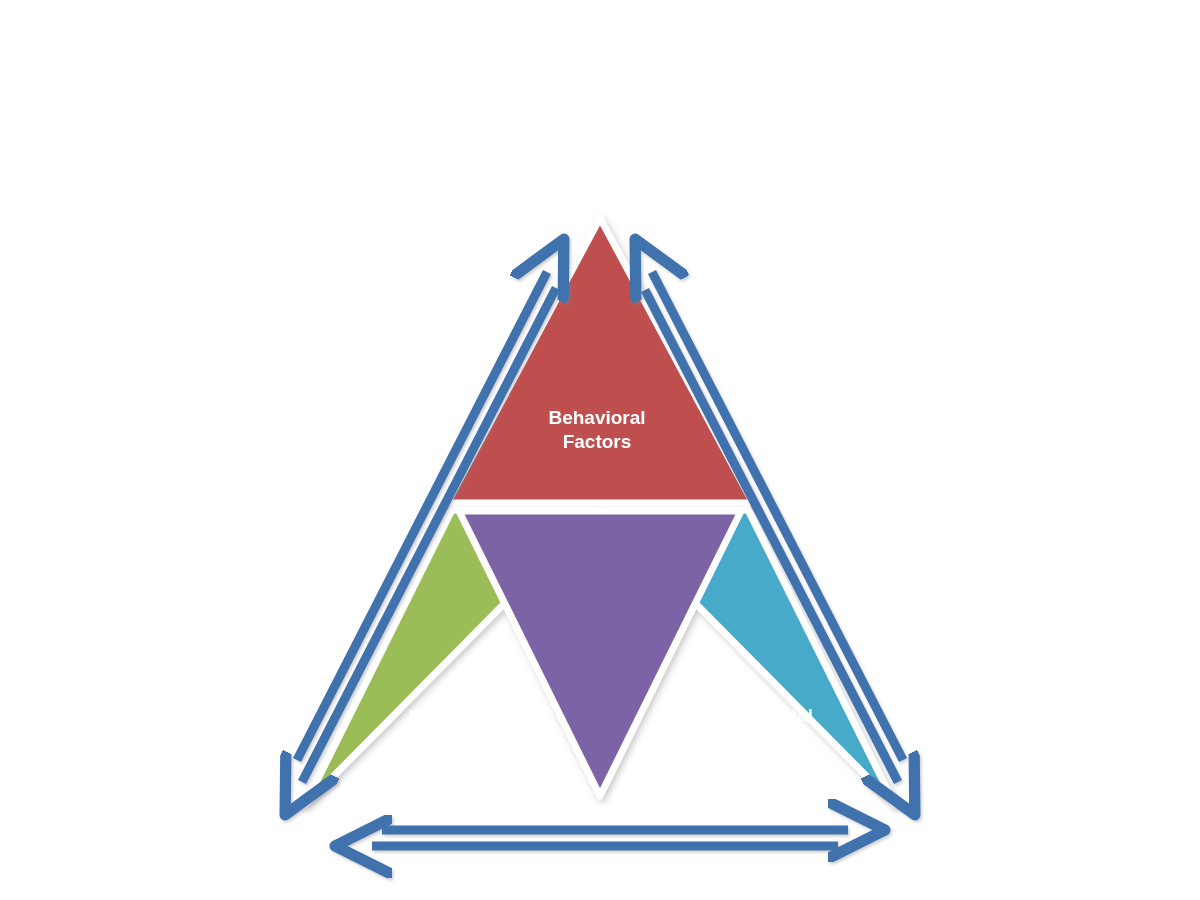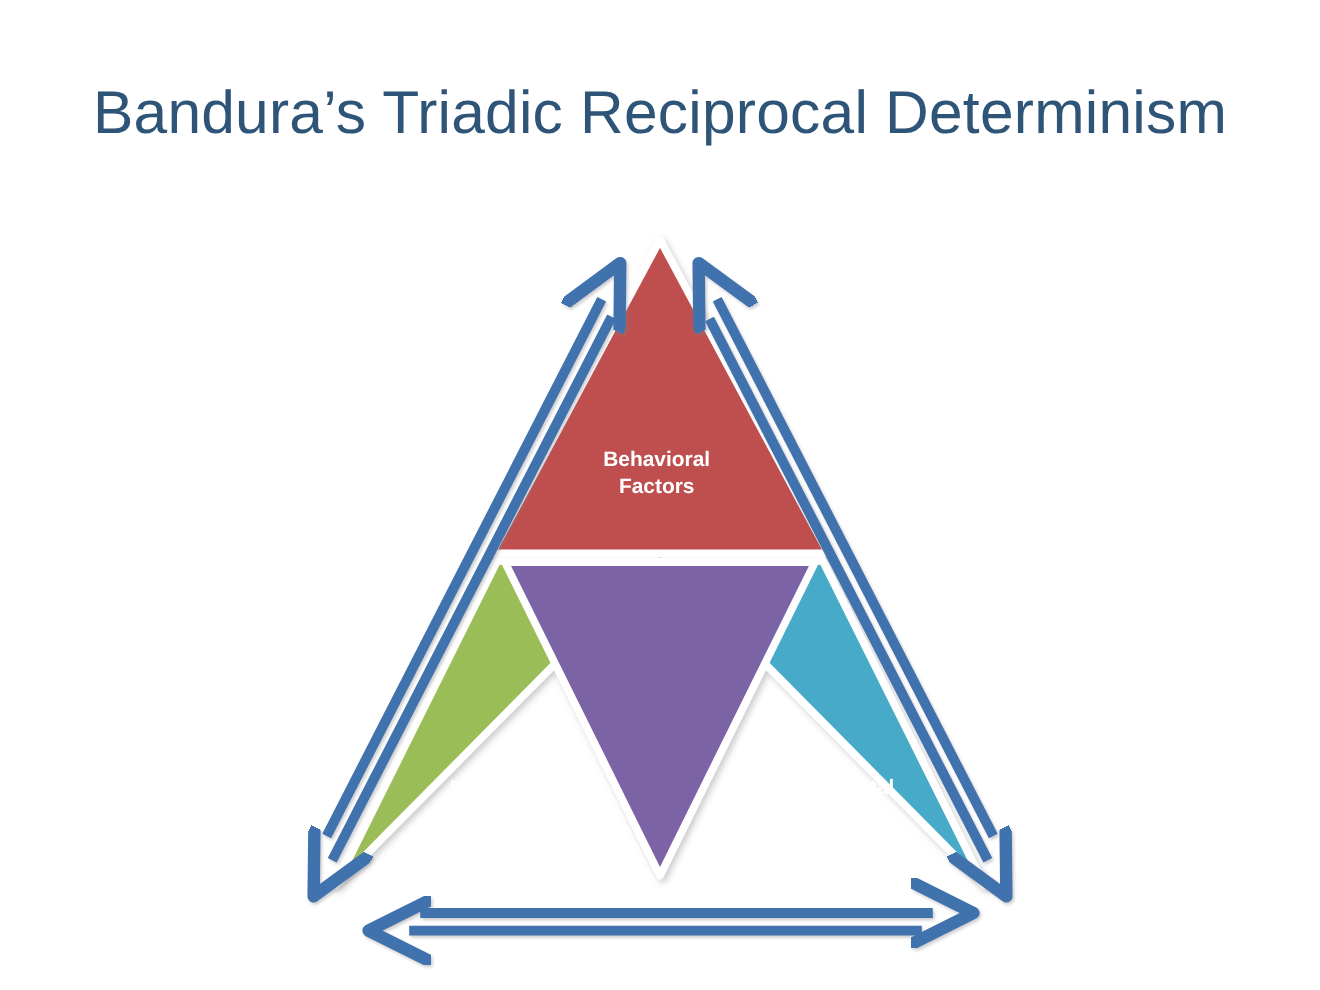--- a/index.html
+++ b/index.html
@@ -55,21 +55,20 @@
     fill: #ffffff;
     text-anchor: middle;
     dominant-baseline: middle;
   }
 </style>
 </head>
 <body>
 
 <div id="slide">
 
-  <div id="page-title">Bandura’s Triadic Reciprocal Determinism</div>
 
   <div id="diagram-wrap">
     <svg class="diagram" viewBox="0 0 1200 900" xmlns="http://www.w3.org/2000/svg">
 
       <defs>
         <filter id="softShadow" x="-30%" y="-30%" width="170%" height="170%">
           <feDropShadow dx="2.5" dy="3" stdDeviation="3" flood-color="#8d8d93" flood-opacity="0.45"></feDropShadow>
         </filter>
         <filter id="arrowShadow" x="-30%" y="-30%" width="170%" height="170%">
           <feDropShadow dx="1.5" dy="2" stdDeviation="1.6" flood-color="#7f7f85" flood-opacity="0.40"></feDropShadow>

